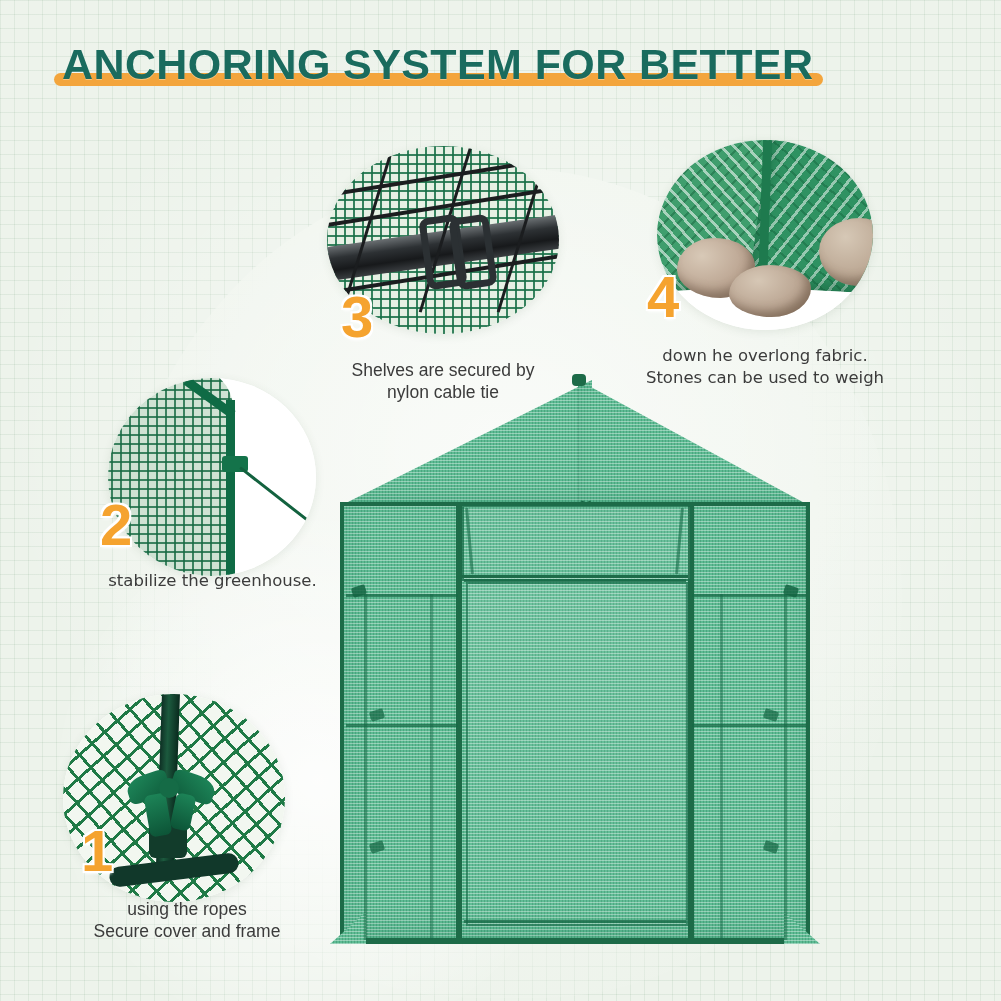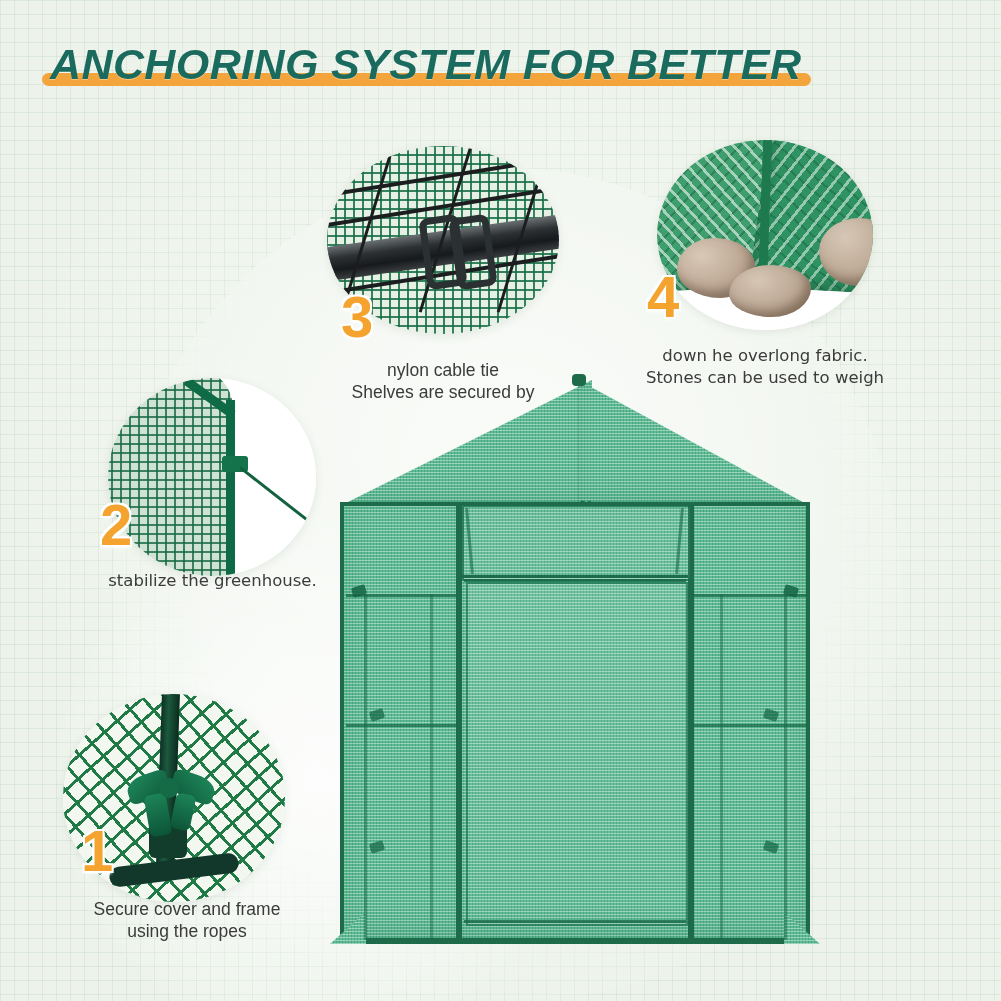--- a/index.html
+++ b/index.html
@@ -31,21 +31,21 @@
     border-radius:50% 50% 46% 46%/52% 52% 48% 48%;
     background:radial-gradient(ellipse at 50% 42%, #f3f7f1 0%, #f0f5ee 55%, rgba(240,245,238,0) 78%);
   }
   .bg-blob2{
     position:absolute;left:58px;top:520px;width:520px;height:520px;
     border-radius:50%;
     background:radial-gradient(circle at 50% 50%, rgba(255,255,255,.85) 0%, rgba(255,255,255,.25) 58%, rgba(255,255,255,0) 74%);
   }
 
   
-  .title-wrap{position:absolute;left:50px;top:40px;width:760px;font-style:italic;}
+  .title-wrap{position:absolute;left:62px;top:40px;width:760px;}
   .title-line{position:relative;display:inline-block;margin:0 0 7px 0;}
   .title-line .bar{
     position:absolute;left:-8px;right:-10px;bottom:2px;height:13px;
     background:#f3a53c;border-radius:7px;z-index:0;
   }
   .title-line .txt{
     position:relative;z-index:1;
     font-family:"Liberation Sans", sans-serif;
     font-weight:bold;font-size:43px;line-height:48px;
     letter-spacing:.4px;color:#1a6b5e;
@@ -138,22 +138,22 @@
         <div style="position:absolute;left:40px;top:-10px;width:3px;height:180px;background:#1b1d1f;transform:rotate(17deg);"></div>
         <div style="position:absolute;left:118px;top:-10px;width:3px;height:180px;background:#1b1d1f;transform:rotate(17deg);"></div>
         <div style="position:absolute;left:196px;top:-10px;width:3px;height:180px;background:#1b1d1f;transform:rotate(17deg);"></div>
 
         <div style="position:absolute;left:96px;top:70px;width:26px;height:58px;border:7px solid #2b3033;border-radius:9px;transform:rotate(-8deg);"></div>
         <div style="position:absolute;left:126px;top:70px;width:26px;height:58px;border:7px solid #2b3033;border-radius:9px;transform:rotate(-8deg);"></div>
       </div>
     </div>
     <div class="badge" style="left:14px;top:142px;">3</div>
     <div class="caption grotesk" style="left:-13px;top:213px;width:258px;">
+      <div>Shelves are secured by</div>
       <div>nylon cable tie</div>
-      <div>Shelves are secured by</div>
     </div>
   </div>
 
   <div class="callout" style="left:657px;top:140px;">
     <div class="circle" style="width:216px;height:190px;border-radius:50%;">
       <div class="photo">
         <div style="position:absolute;inset:0;background:#ffffff;"></div>
 
         <div style="position:absolute;left:-50px;top:-40px;width:190px;height:190px;
                     background-color:#3f9e6d;
@@ -232,22 +232,22 @@
                     background:linear-gradient(210deg,#1f8a5c,#0e5a3a);transform:rotate(18deg);"></div>
         <div style="position:absolute;left:84px;top:100px;width:22px;height:42px;border-radius:6px;
                     background:linear-gradient(170deg,#1d8558,#0c5336);transform:rotate(-10deg);"></div>
         <div style="position:absolute;left:110px;top:100px;width:20px;height:36px;border-radius:6px;
                     background:linear-gradient(190deg,#1d8558,#0c5336);transform:rotate(12deg);"></div>
         <div style="position:absolute;left:96px;top:84px;width:20px;height:20px;border-radius:50%;background:#156b46;"></div>
       </div>
     </div>
     <div class="badge" style="left:18px;top:128px;">1</div>
     <div class="caption grotesk" style="left:19px;top:204px;width:210px;">
+      <div>using the ropes</div>
       <div>Secure cover and frame</div>
-      <div>using the ropes</div>
     </div>
   </div>
 
   <div id="greenhouse">
 
     <div class="gh-fabric" style="position:absolute;left:0px;top:8px;width:252px;height:126px;
          clip-path:polygon(100% 0%, 100% 100%, 0% 100%);
          box-shadow:inset 6px -4px 22px rgba(10,80,55,.18);"></div>
 
     <div class="gh-fabric" style="position:absolute;left:238px;top:8px;width:232px;height:126px;

